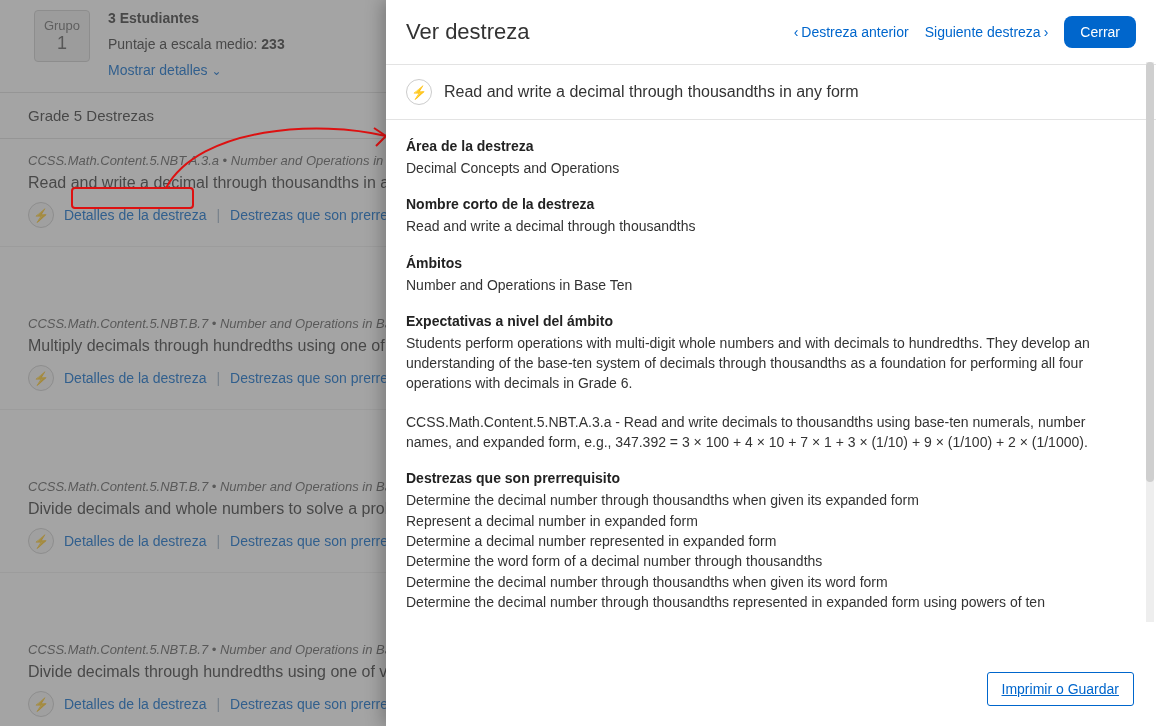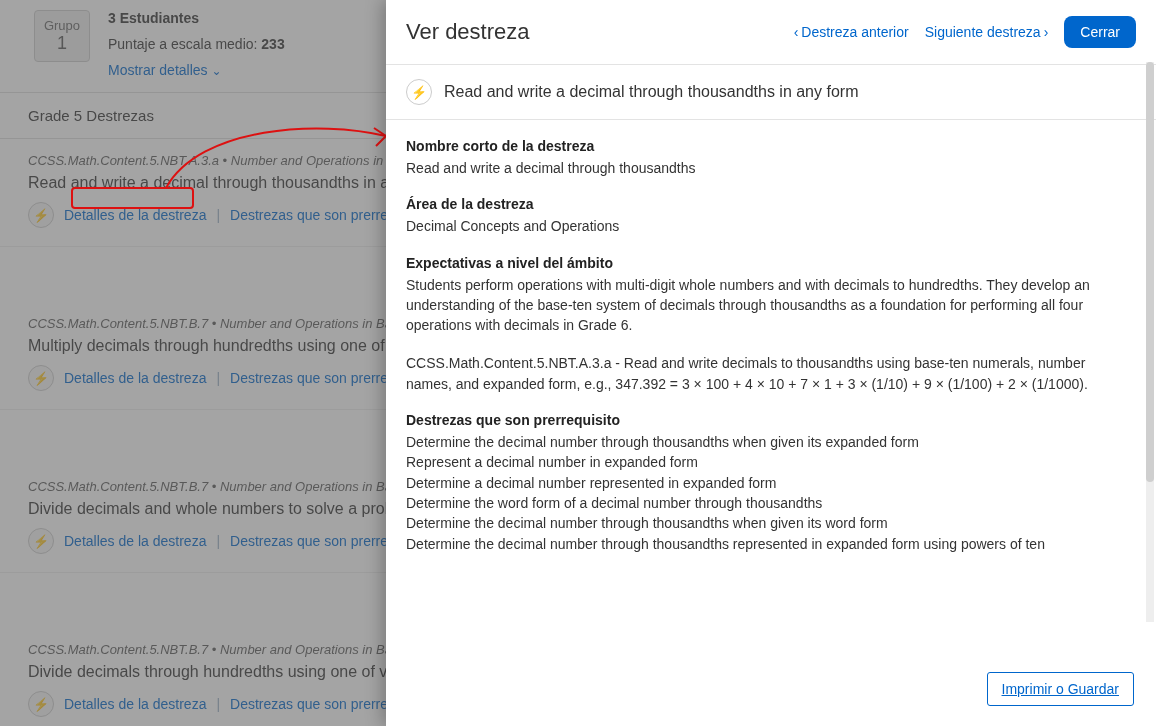--- a/index.html
+++ b/index.html
@@ -201,26 +201,30 @@
     </div>
   </div>
 
   <div class="panel-subhead">
     <div class="bolt2">⚡</div>
     <div class="txt">Read and write a decimal through thousandths in any form</div>
   </div>
 
   <div class="panel-body">
     <div class="section">
+      <h4>Área de la destreza</h4>
+      <p>Decimal Concepts and Operations</p>
+    </div>
+    <div class="section">
       <h4>Nombre corto de la destreza</h4>
       <p>Read and write a decimal through thousandths</p>
     </div>
     <div class="section">
-      <h4>Área de la destreza</h4>
-      <p>Decimal Concepts and Operations</p>
+      <h4>Ámbitos</h4>
+      <p>Number and Operations in Base Ten</p>
     </div>
     <div class="section">
       <h4>Expectativas a nivel del ámbito</h4>
       <p>Students perform operations with multi-digit whole numbers and with decimals to hundredths. They develop an understanding of the base-ten system of decimals through thousandths as a foundation for performing all four operations with decimals in Grade 6.</p>
     </div>
     <div class="section">
       <p>CCSS.Math.Content.5.NBT.A.3.a - Read and write decimals to thousandths using base-ten numerals, number names, and expanded form, e.g., 347.392 = 3 × 100 + 4 × 10 + 7 × 1 + 3 × (1/10) + 9 × (1/100) + 2 × (1/1000).</p>
     </div>
     <div class="section">
       <h4>Destrezas que son prerrequisito</h4>

